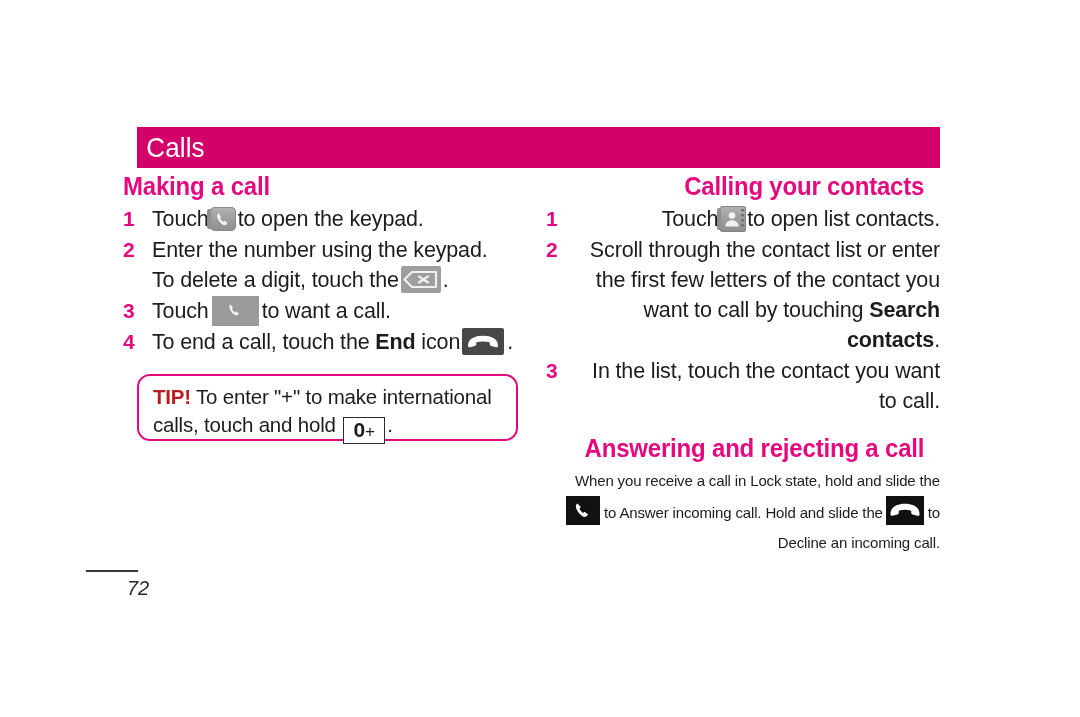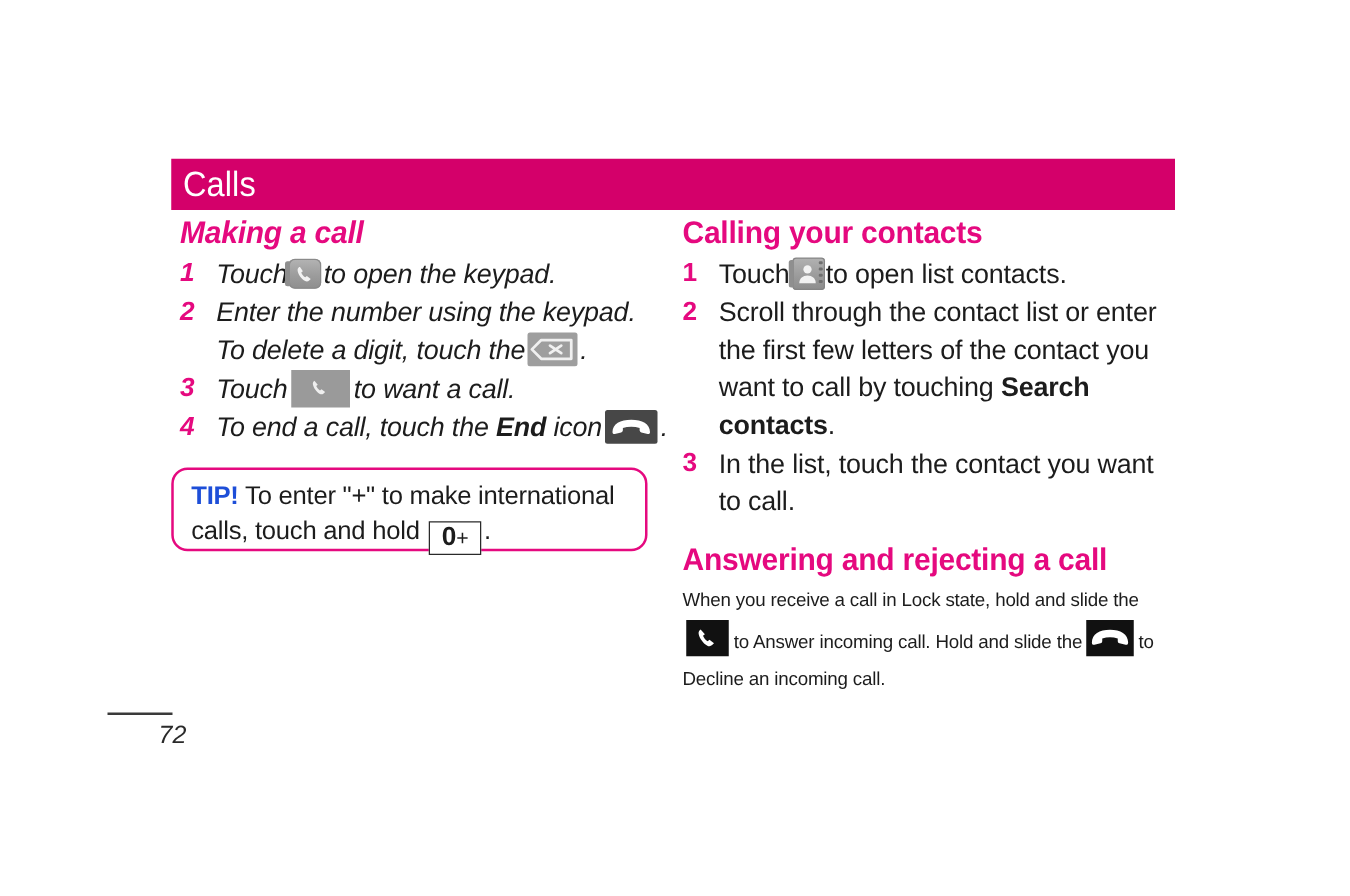--- a/index.html
+++ b/index.html
@@ -46,22 +46,22 @@
     line-height: 1;
     transform: scaleX(0.93);
     transform-origin: left center;
   }
 
   
   .col {
     position: absolute;
     top: 172px;
   }
-  .col-left  { left: 144px;  width: 392px; font-style: italic; }
-  .col-right { left: 546px;  width: 394px; }
+  .col-left  { left: 123px;  width: 392px; }
+  .col-right { left: 546px;  width: 394px; text-align: right; }
 
   h2.sec {
     margin: 0 0 4px 0;
     font-size: 25px;
     font-weight: 700;
     color: #e5097f;
     line-height: 1.12;
     letter-spacing: -0.2px;
     transform: scaleX(0.96);
     transform-origin: left center;
@@ -211,21 +211,21 @@
     border-radius: 13px;
     box-sizing: border-box;
     padding: 7px 12px 0 14px;
   }
   .tip-text {
     font-size: 20.5px;
     line-height: 28px;
     letter-spacing: -0.2px;
   }
   .tip-label {
-    color: #1d4ed8;
+    color: #b91c1c;
     font-weight: 700;
     text-align: center;
   }
 
   
   .footer {
     position: absolute;
     left: 86px;
     top: 570px;
   }

